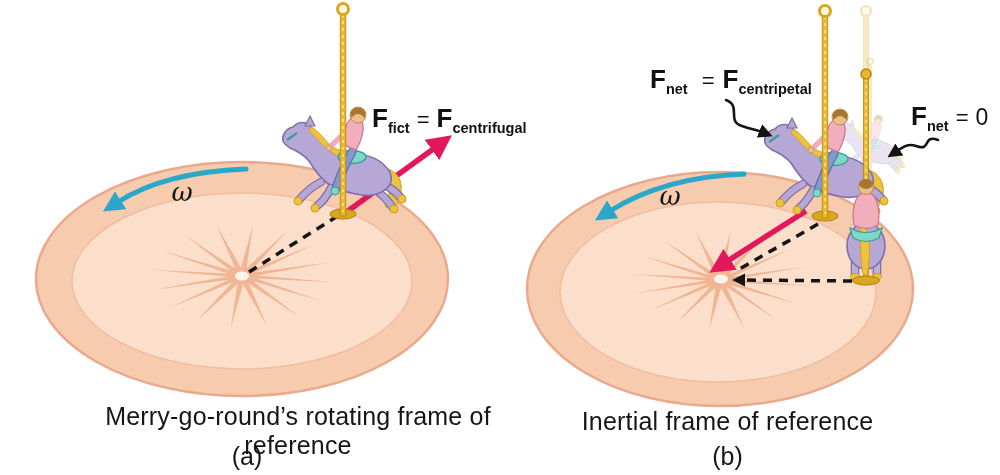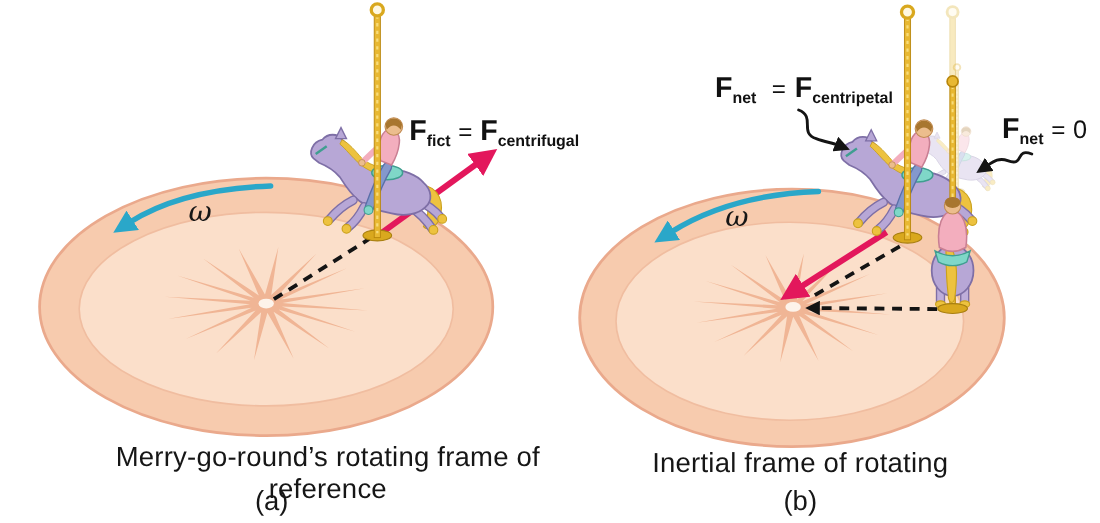--- a/index.html
+++ b/index.html
@@ -158,15 +158,15 @@
       <tspan class="fMain">F</tspan><tspan class="fSub" dy="6">net</tspan><tspan class="fEq" dy="-6" dx="14">=</tspan><tspan class="fMain" dx="8">F</tspan><tspan class="fSub" dy="6">centripetal</tspan>
     </text>
     <text x="911" y="125">
       <tspan class="fMain">F</tspan><tspan class="fSub" dy="6">net</tspan><tspan class="fEq" dy="-6" dx="7">=</tspan><tspan class="fZero" dx="7">0</tspan>
     </text>
   </g>
 </svg>
 
   <div class="caption cap-a">Merry-go-round’s rotating frame of reference</div>
   <div class="tag tag-a">(a)</div>
-  <div class="caption cap-b">Inertial frame of rotating</div>
+  <div class="caption cap-b">Inertial frame of reference</div>
   <div class="tag tag-b">(b)</div>
 </div>
 
 </body></html>

